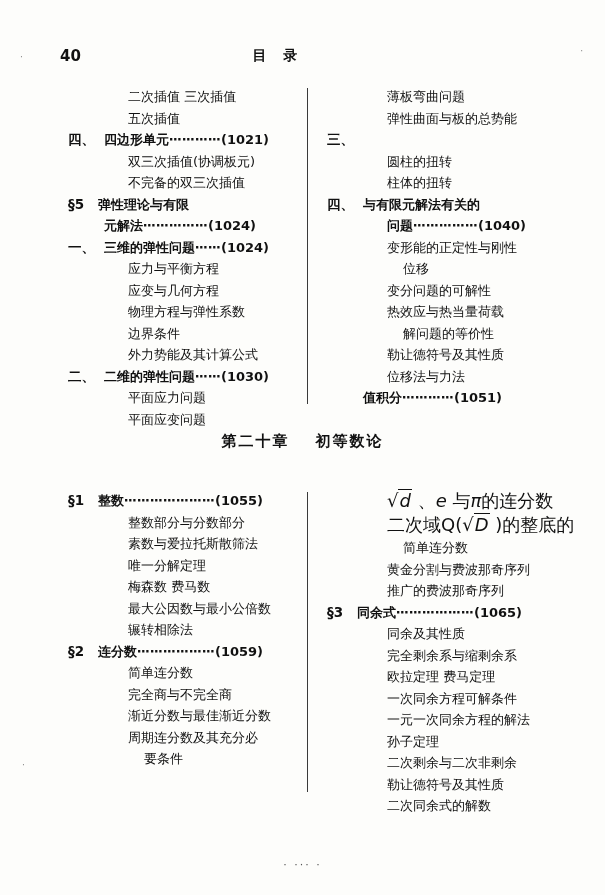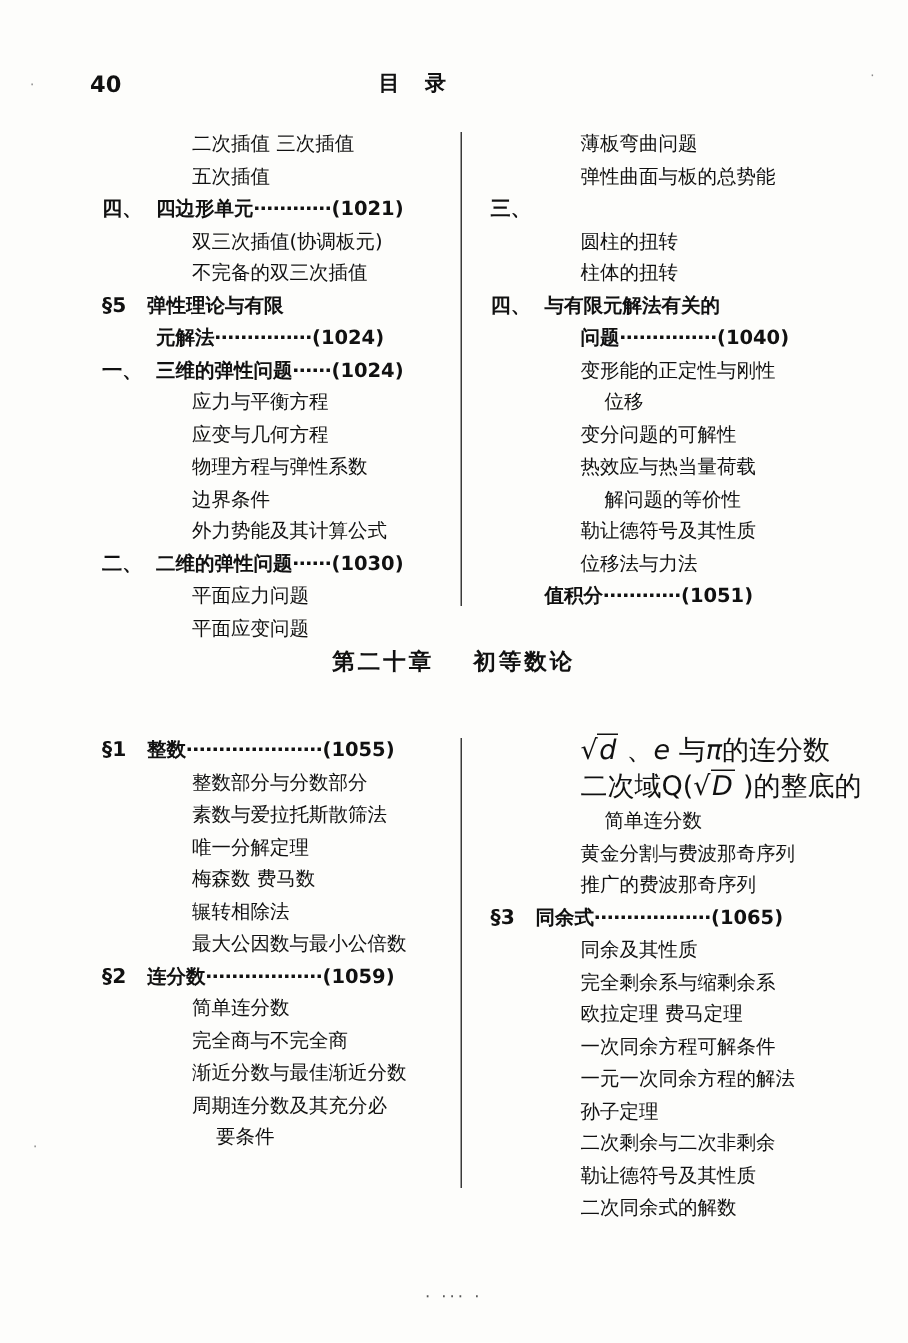--- a/index.html
+++ b/index.html
@@ -311,25 +311,25 @@
         <div class="row">
           <span class="num"></span>
           <span class="txt l2">唯一分解定理</span>
         </div>
         <div class="row">
           <span class="num"></span>
           <span class="txt l2">梅森数     费马数</span>
         </div>
         <div class="row">
           <span class="num"></span>
+          <span class="txt l2">最大公因数与最小公倍数</span>
+        </div>
+        <div class="row">
+          <span class="num"></span>
           <span class="txt l2">辗转相除法</span>
-        </div>
-        <div class="row">
-          <span class="num"></span>
-          <span class="txt l2">最大公因数与最小公倍数</span>
         </div>
         <div class="row">
           <span class="num">§2</span>
           <span class="txt l0 b">连分数⋯⋯⋯⋯⋯⋯(1059)</span>
         </div>
         <div class="row">
           <span class="num"></span>
           <span class="txt l2">简单连分数</span>
         </div>
         <div class="row">

